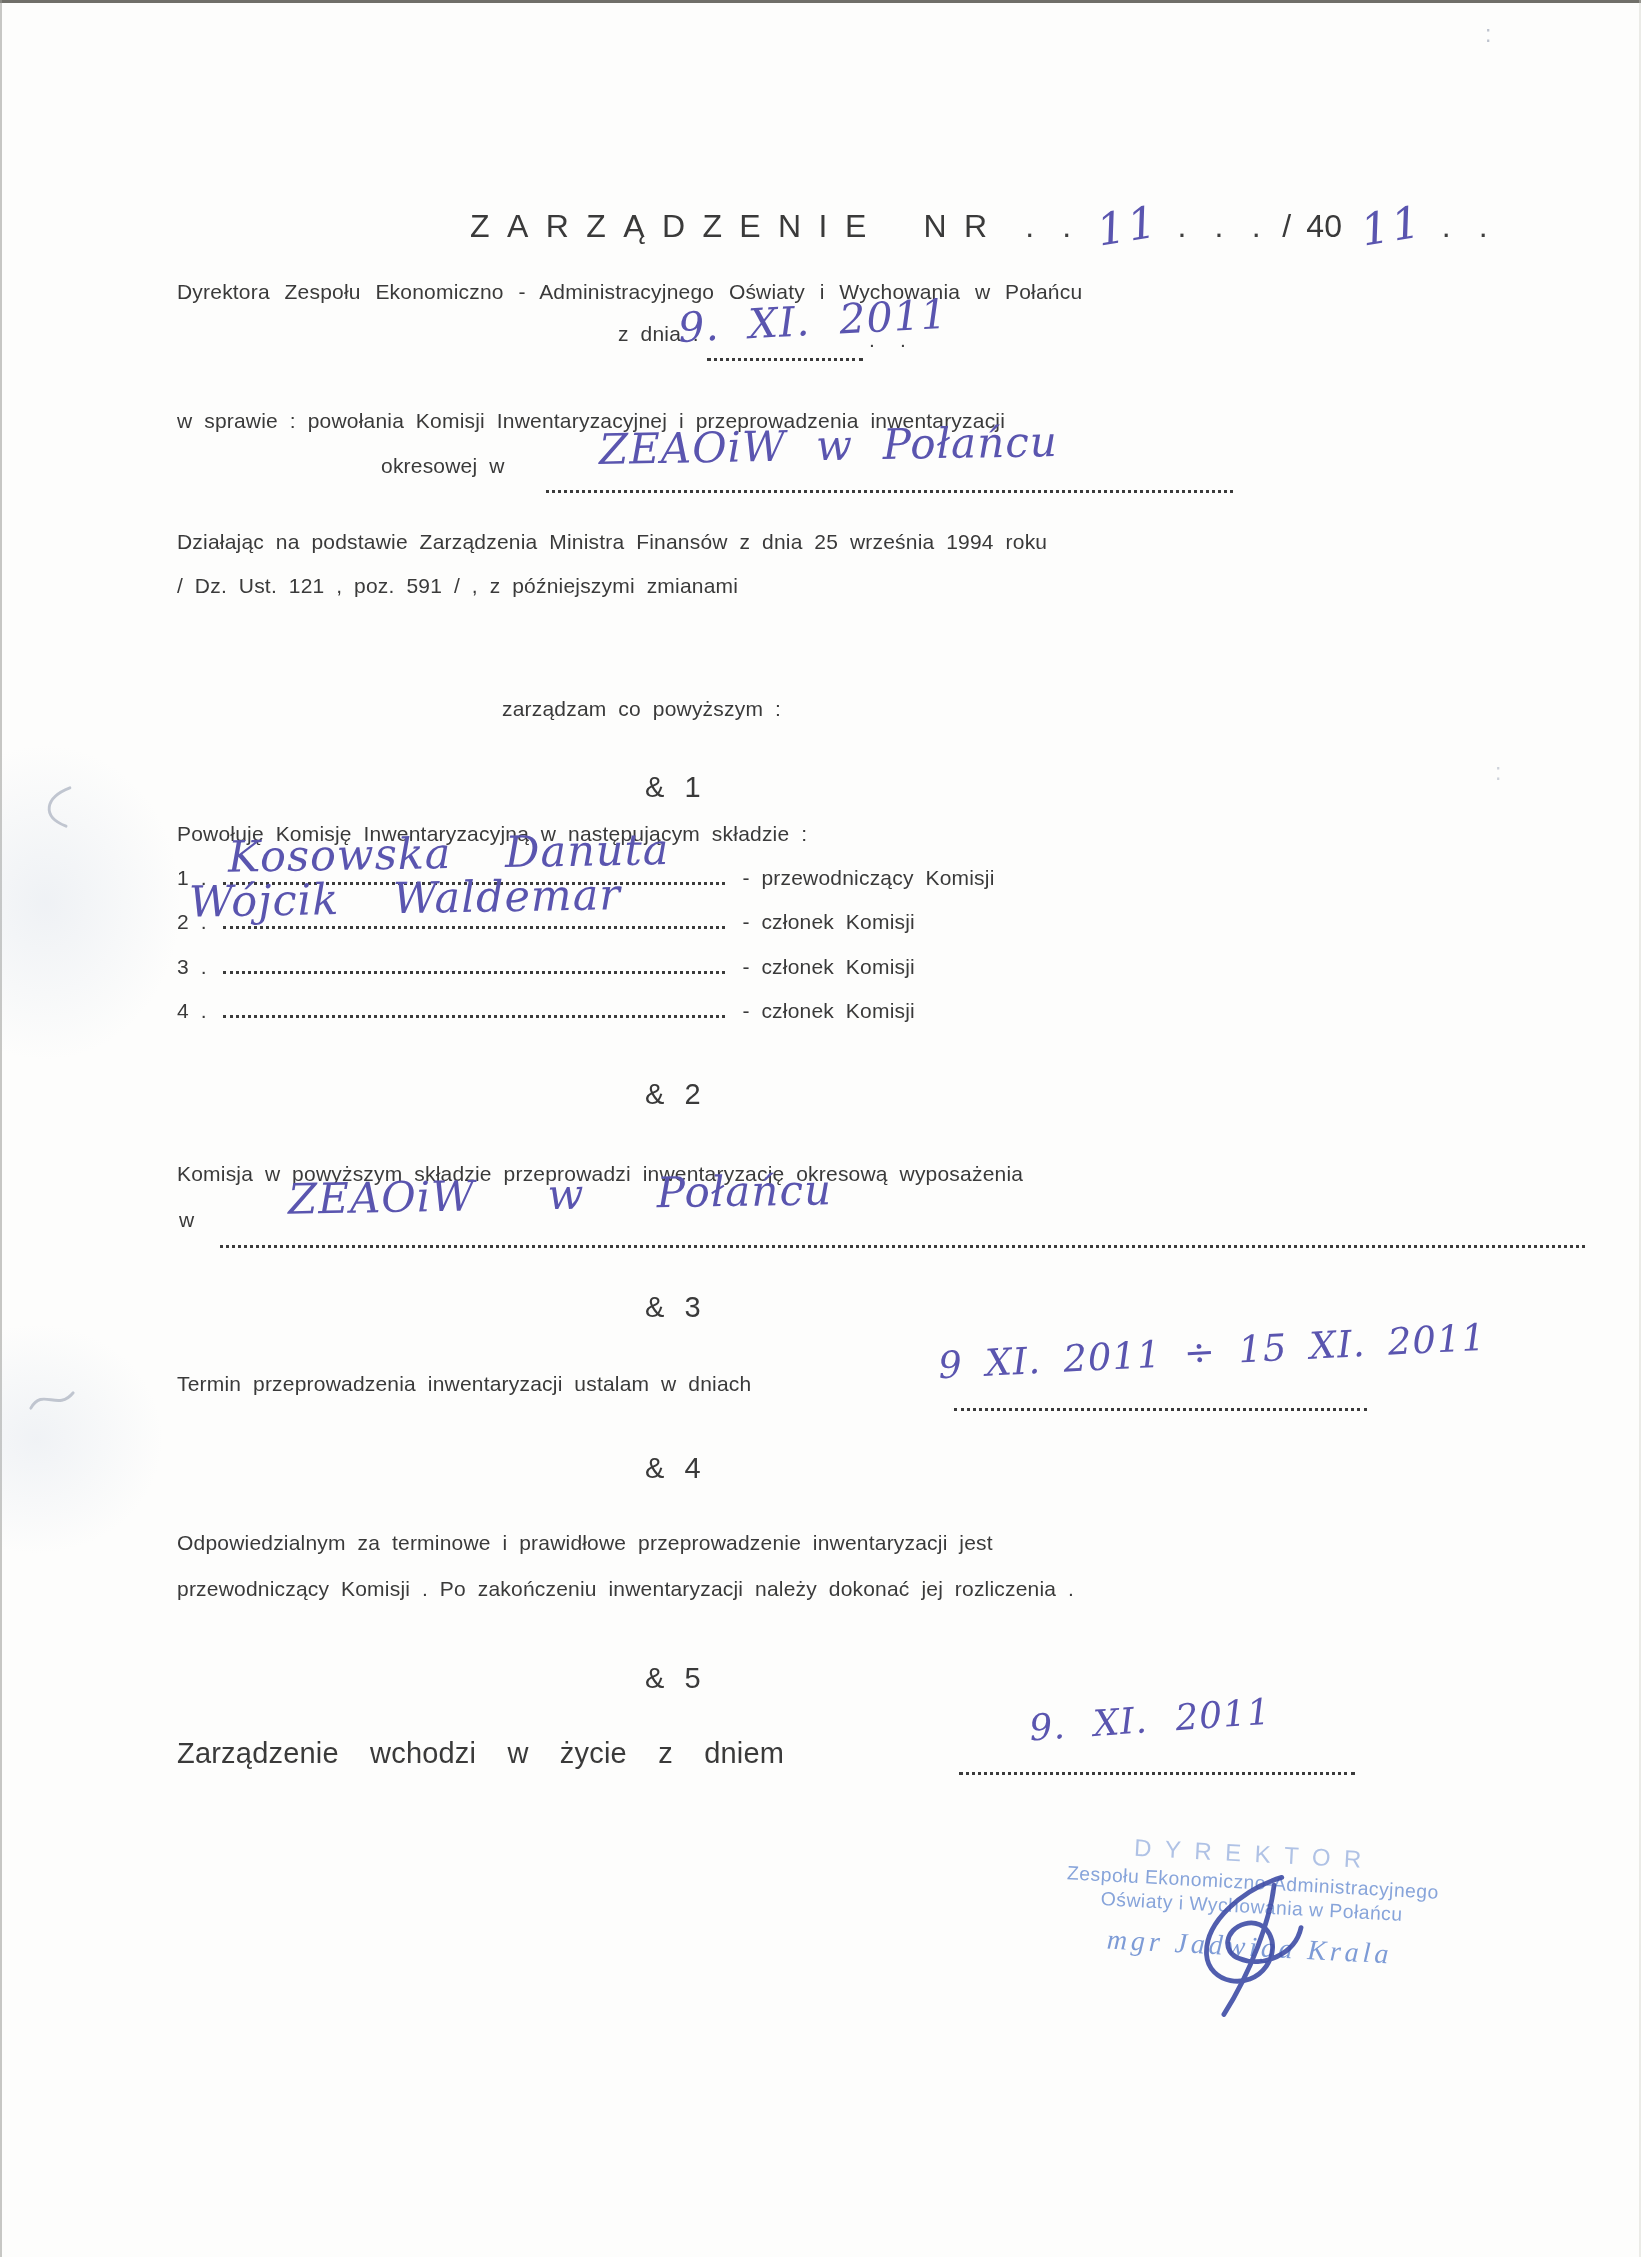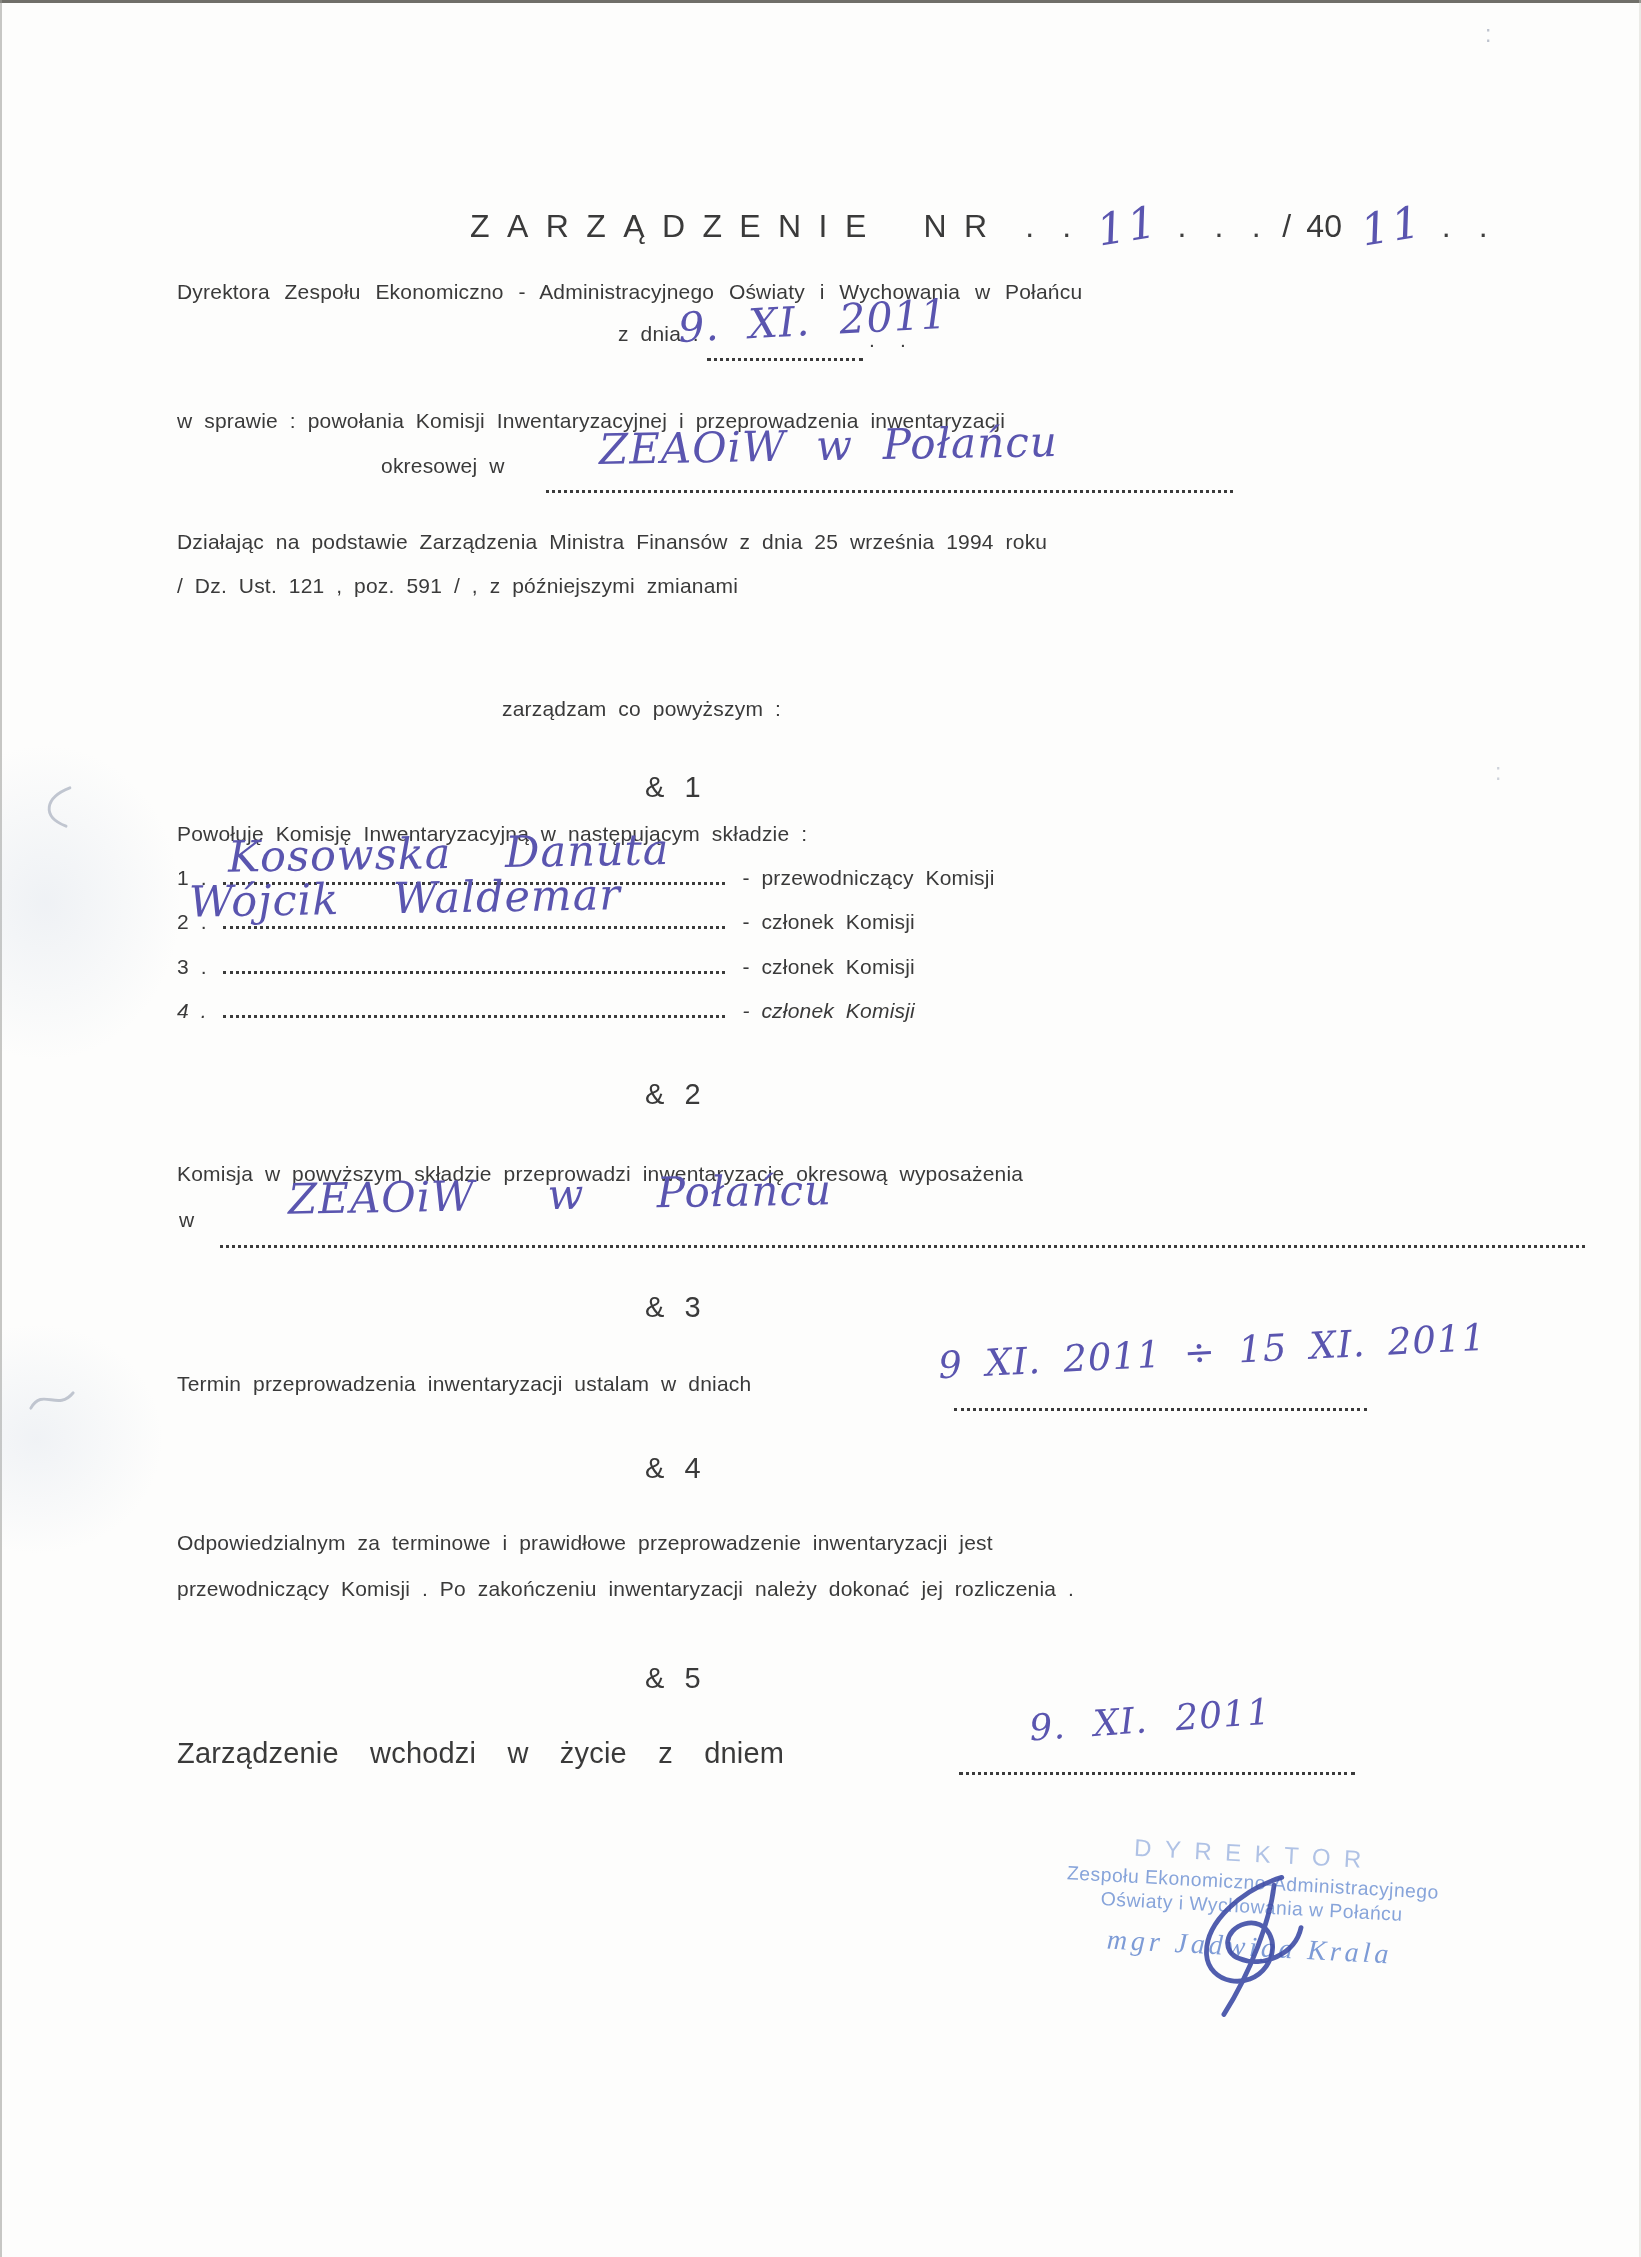--- a/index.html
+++ b/index.html
@@ -115,21 +115,21 @@
 
   <div class="line" style="top:910px; left:177px;">
     <span class="member-no">2 .</span><span class="fill"></span><span class="member-role">- członek Komisji</span>
   </div>
   <span class="hw hw-abs" style="top:873px; left:189px; font-size:43px; transform:rotate(-1deg); word-spacing:39px;">Wójcik Waldemar</span>
 
   <div class="line" style="top:955px; left:177px;">
     <span class="member-no">3 .</span><span class="fill"></span><span class="member-role">- członek Komisji</span>
   </div>
 
-  <div class="line" style="top:999px; left:177px;font-style:italic;">
+  <div class="line" style="top:999px; left:177px;">
     <span class="member-no">4 .</span><span class="fill"></span><span class="member-role">- członek Komisji</span>
   </div>
 
   <div class="line heading" style="top:1078px; left:645px;">&amp; 2</div>
   <div class="line" style="top:1162px; left:177px;">Komisja w powyższym składzie przeprowadzi inwentaryzację okresową wyposażenia</div>
   <div class="line" style="top:1208px; left:179px;">w</div>
   <div class="dotline" style="top:1244px; left:220px; width:1365px;"></div>
   <span class="hw hw-abs" style="top:1170px; left:288px; font-size:42px; transform:rotate(-1deg); word-spacing:58px;">ZEAOiW w Połańcu</span>
 
   <div class="line heading" style="top:1291px; left:645px;">&amp; 3</div>

